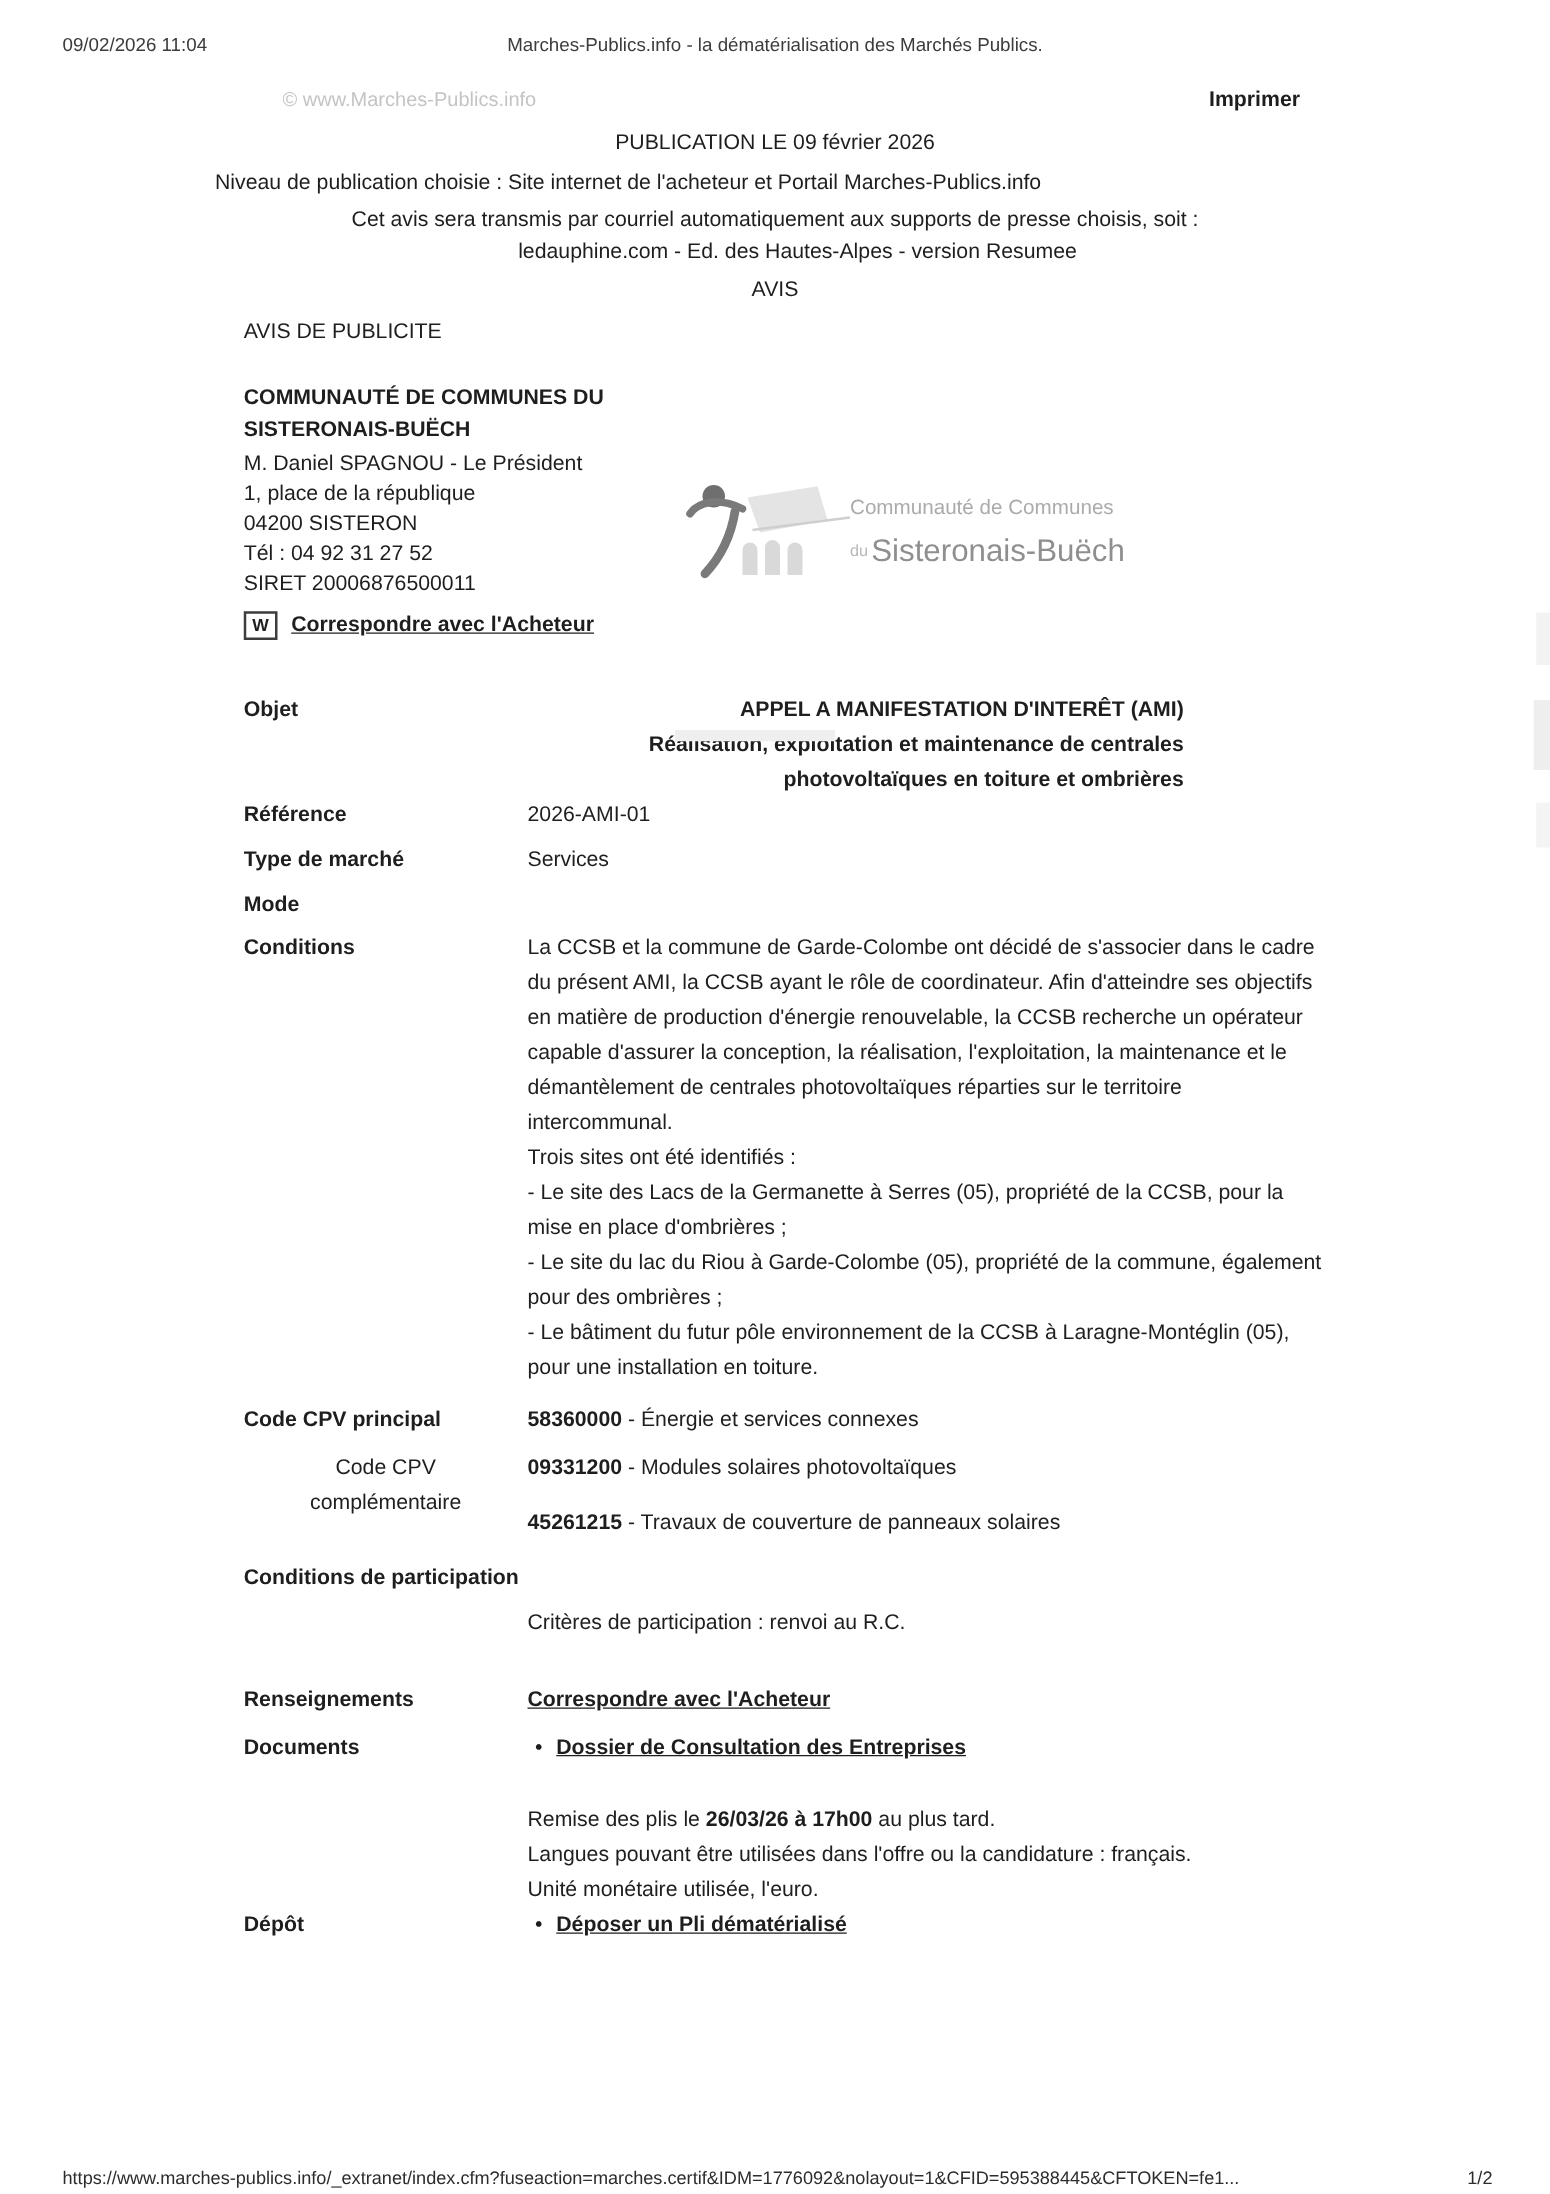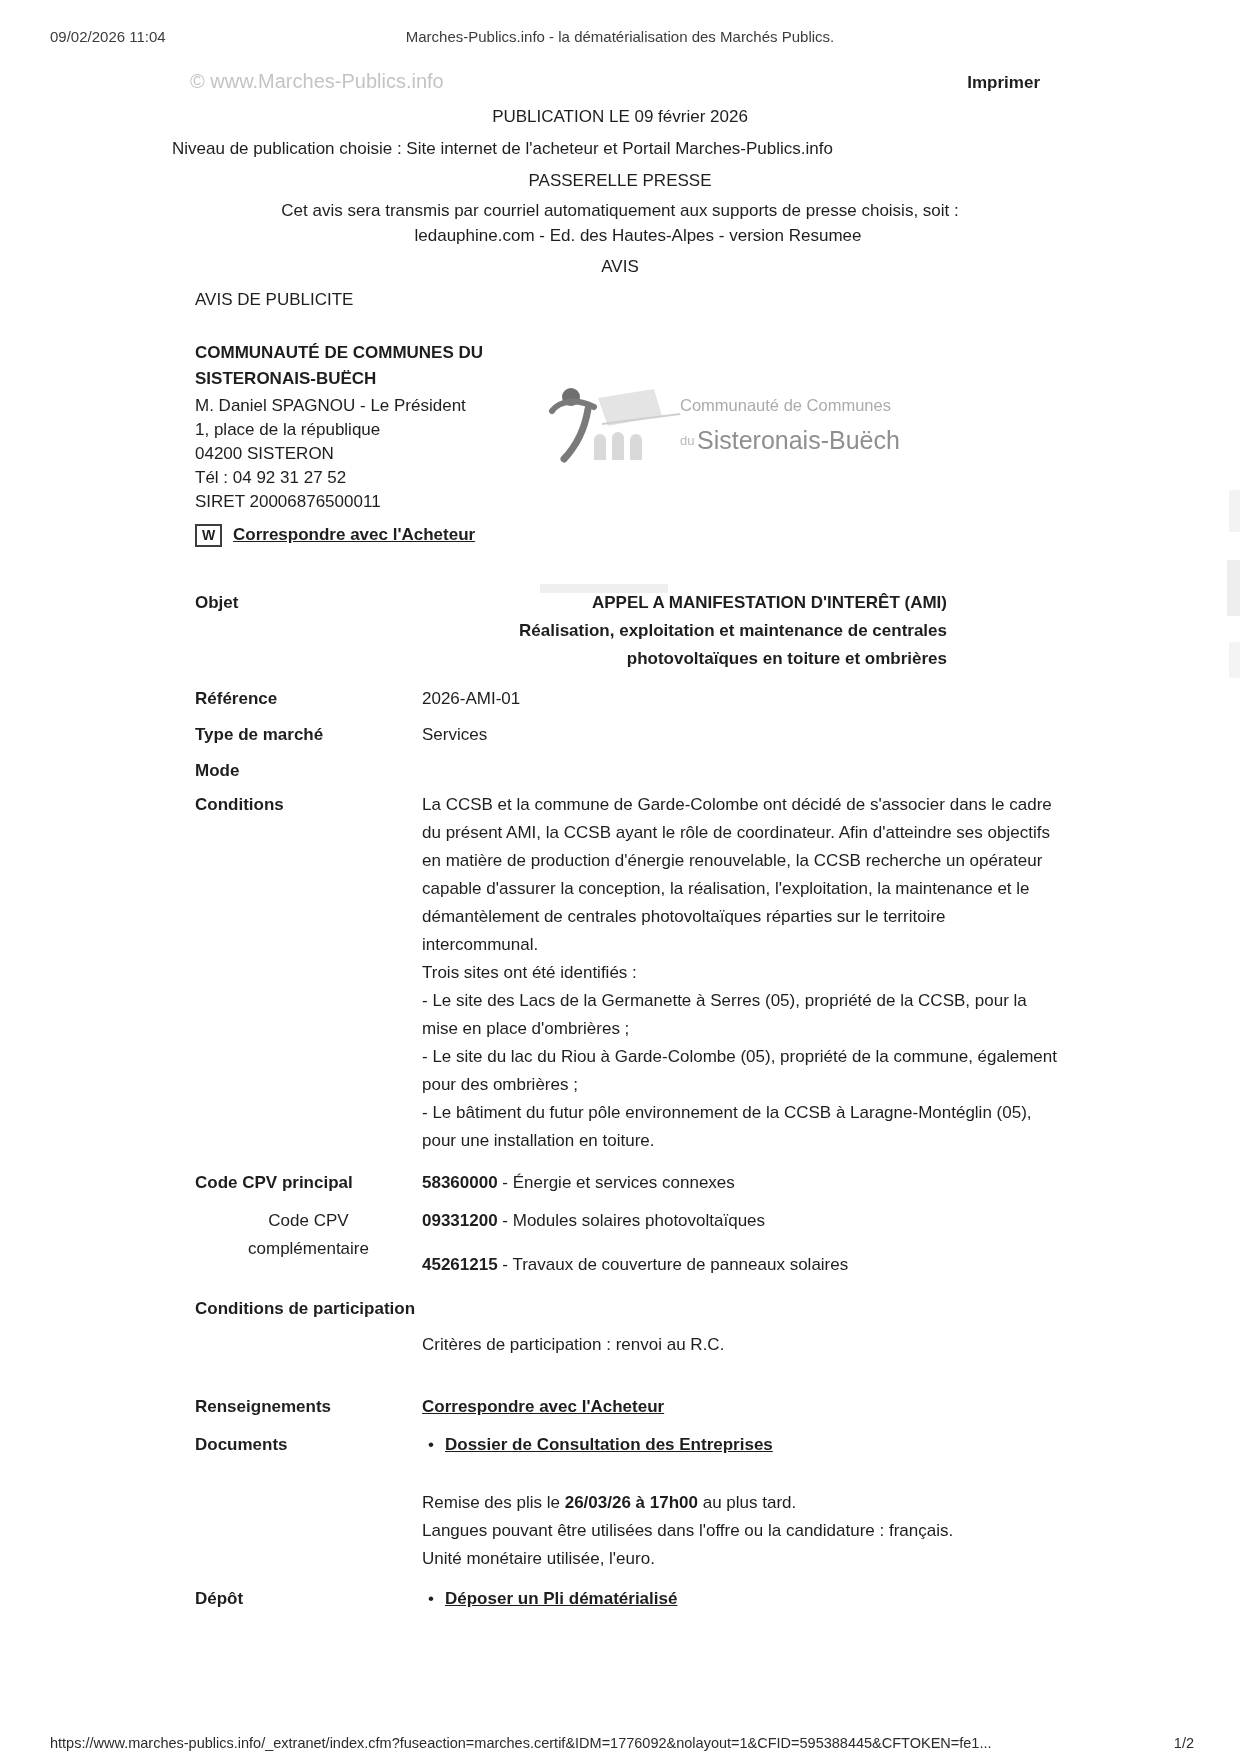--- a/index.html
+++ b/index.html
@@ -9,21 +9,21 @@
     background:#ffffff; overflow:hidden;
     font-family:"Liberation Sans","DejaVu Sans",sans-serif;
     color:#1e1e1e; font-size:17px;
   }
   
   .top-row { position:relative; padding-top:28px; height:48px; font-size:15px; color:#3c3c3c; }
   .top-datetime { position:absolute; left:50px; top:28px; }
   .top-center { text-align:center; padding:0 160px; }
   
   .second-row { display:flex; justify-content:space-between; align-items:baseline; padding:22px 200px 0 190px; }
-  .watermark { color:#c4c4c4; font-size:20px; }
+  .watermark { color:#c4c4c4; font-size:16px;margin-left:36px; }
   .imprimer { font-weight:bold; color:#1e1e1e; text-decoration:none; cursor:pointer; }
   
   .c-line { text-align:center; }
   .pub-line { margin-top:14px; }
   .niveau-line { margin-top:12px; padding-left:172px; }
   .passerelle-line { margin-top:12px; }
   .presse1-line { margin-top:10px; }
   .presse2-line { margin-top:5px;padding-left:36px; }
   .avis-line { margin-top:11px; }
   .avis-pub { margin-top:13px; margin-left:195px; }
@@ -40,21 +40,21 @@
   
   .fields { margin:42px 0 0 195px; width:868px; }
   .frow { display:flex; }
   .flabel { width:227px; flex:none; font-weight:bold; line-height:28px; }
   .flabel.normal { font-weight:normal;text-align:center; }
   .flabel.pre { white-space:pre-line; }
   .fvalue { flex:1; line-height:28px; }
   .fvalue.pre { white-space:pre-line; }
   .fvalue.bold { font-weight:bold;text-align:right; }
   .objet-val { max-width:525px; }
-  .mt6{margin-top:6px} .mt8{margin-top:8px} .mt10{margin-top:10px} .mt12{margin-top:12px}
+  .mt6{margin-top:6px} .mt8{margin-top:8px} .mt10{margin-top:10px} .mt12{}
   .mt14{margin-top:14px} .mt30{margin-top:30px}
   .mt34{margin-top:34px}
   .cond-heading { font-weight:bold; margin-top:20px; }
   .criteres { margin-top:12px; }
   .cpv-item.second { margin-top:16px; }
   .bullet-line { display:flex; align-items:baseline; }
   .bullet { width:23px; flex:none; text-align:left; padding-left:6px; }
   
   .footer { position:absolute; left:50px; right:46px; bottom:4px; display:flex;
             justify-content:space-between; font-size:14.5px; color:#2c2c2c; }
@@ -75,21 +75,20 @@
     <div class="top-center">Marches-Publics.info - la dématérialisation des Marchés Publics.</div>
   </div>
 
   <div class="second-row">
     <span class="watermark">© www.Marches-Publics.info</span>
     <a class="imprimer">Imprimer</a>
   </div>
 
   <div class="c-line pub-line">PUBLICATION LE 09 février 2026</div>
   <div class="niveau-line">Niveau de publication choisie : Site internet de l'acheteur et Portail Marches-Publics.info</div>
-  <div class="c-line passerelle-line">PASSERELLE PRESSE</div>
   <div class="c-line presse1-line">Cet avis sera transmis par courriel automatiquement aux supports de presse choisis, soit :</div>
   <div class="c-line presse2-line">ledauphine.com - Ed. des Hautes-Alpes - version Resumee</div>
   <div class="c-line avis-line">AVIS</div>
   <div class="avis-pub">AVIS DE PUBLICITE</div>
 
   <div class="buyer">
     <div class="b-name">COMMUNAUTÉ DE COMMUNES DU
 SISTERONAIS-BUËCH</div>
     <div>M. Daniel SPAGNOU - Le Président</div>
     <div>1, place de la république</div>

